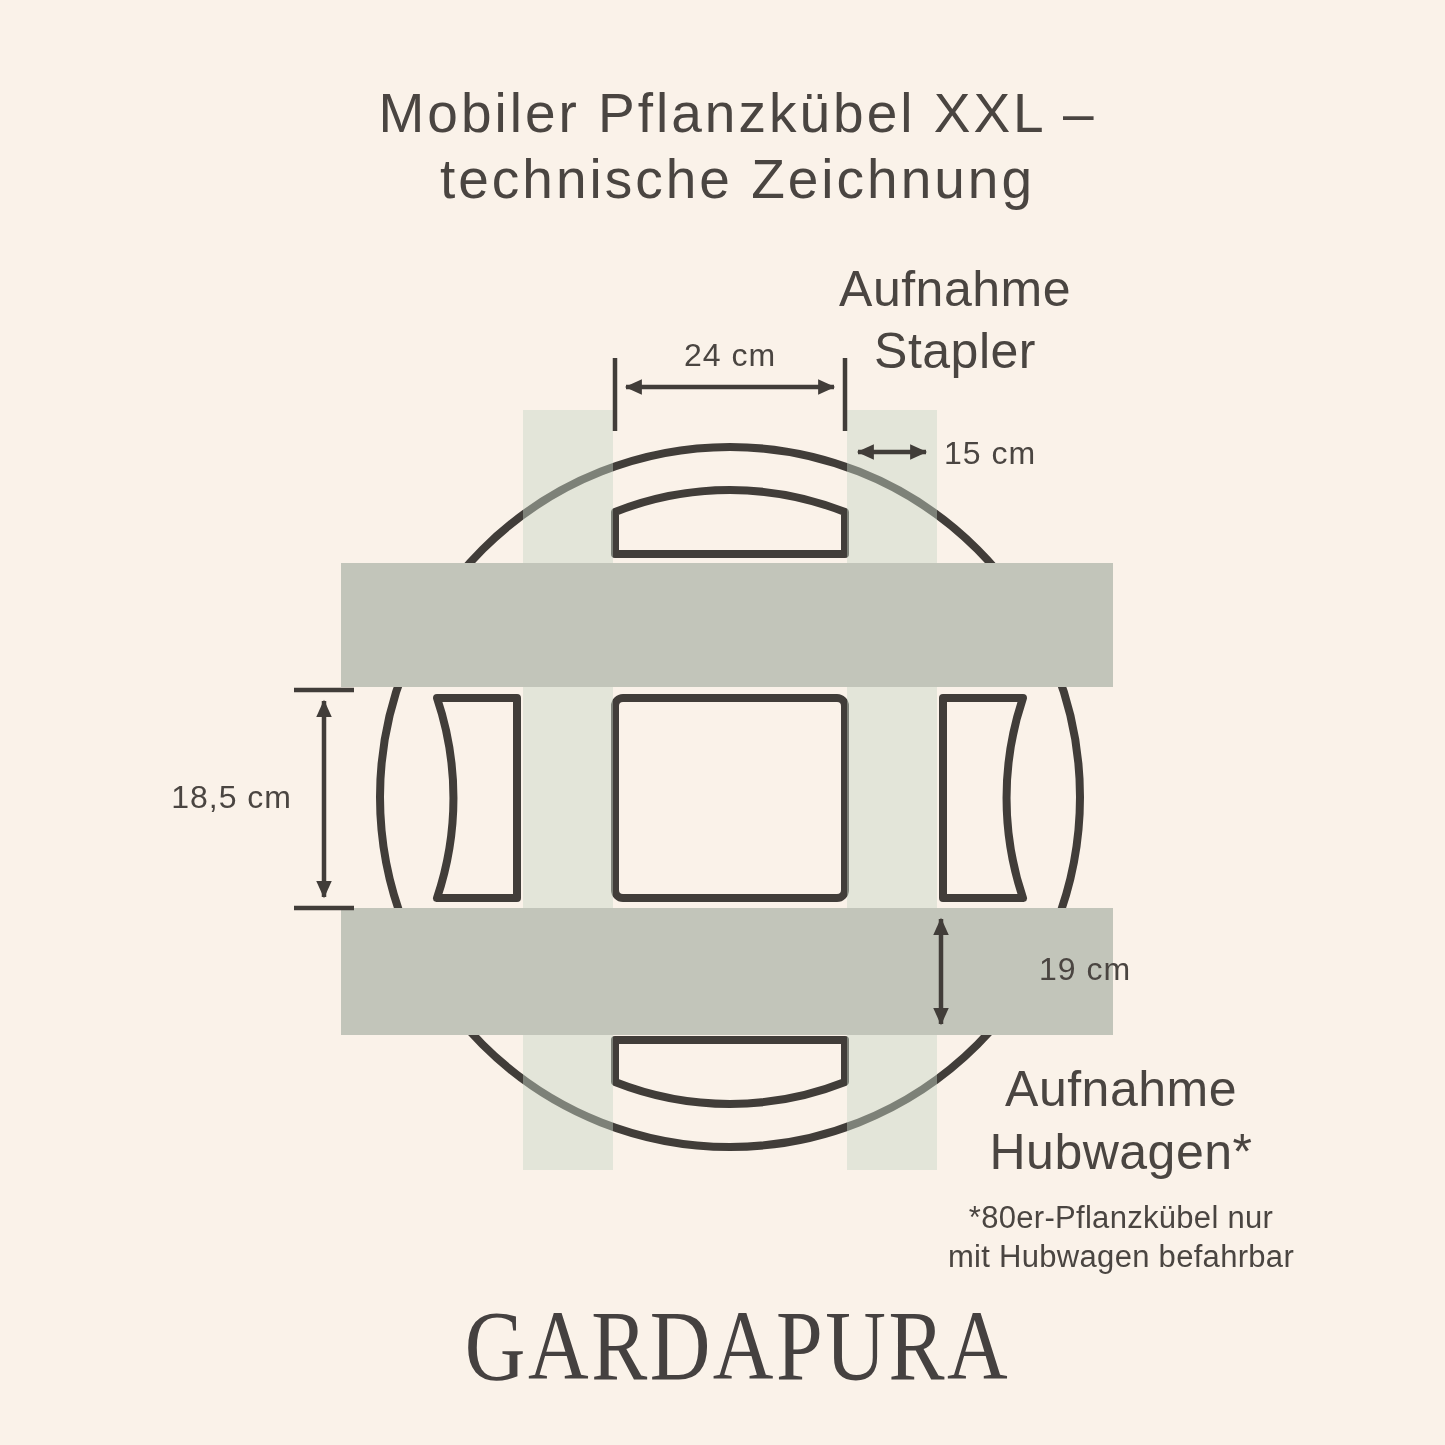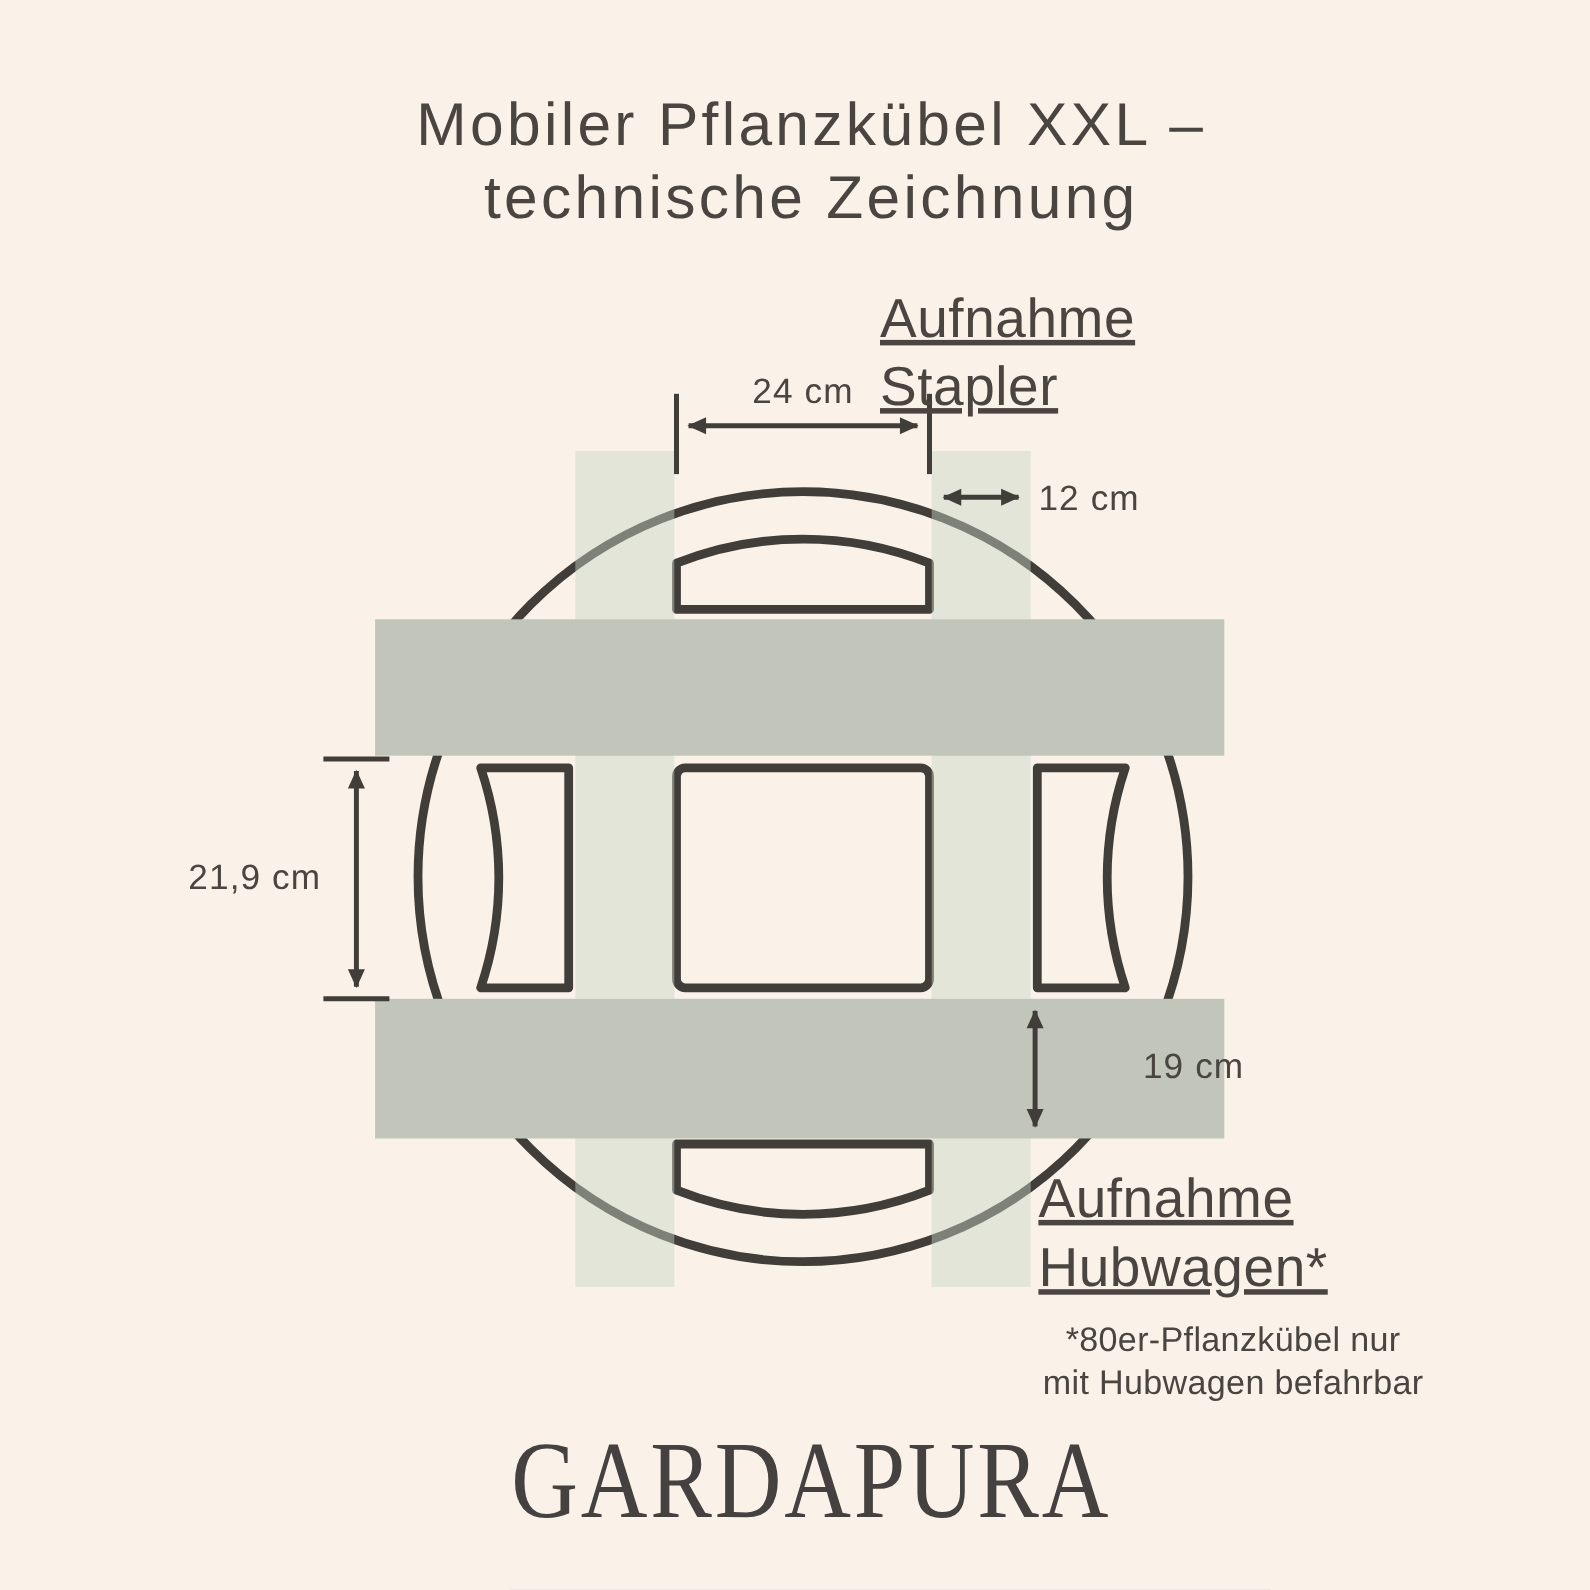--- a/index.html
+++ b/index.html
@@ -45,21 +45,21 @@
     font-size:32px;line-height:50px;
     letter-spacing:1px;color:var(--color-text);
   }
   .dim-24{left:605px;width:250px;top:330px;text-align:center;}
   .dim-12{left:944px;top:428px;}
   .dim-185{left:88px;width:204px;top:772px;text-align:right;}
   .dim-19{left:1003px;top:944px;margin-left:36px;}
 
   .side-label{
     font-size:50px;letter-spacing:0.5px;
-    color:var(--color-text);text-decoration:underline;
+    text-align:center;color:var(--color-text);
   }
   .label-stapler{left:800px;width:310px;top:258px;line-height:62px;}
   .label-hubwagen{left:944px;width:354px;top:1058px;line-height:63px;}
   .footnote{
     left:944px;width:354px;top:1198px;
     font-size:31px;line-height:39px;
     text-align:center;letter-spacing:0.3px;
     color:var(--color-text);
   }
 
@@ -122,22 +122,22 @@
 
       <line class="dim-line" x1="294" y1="690" x2="354" y2="690"></line>
       <line class="dim-line" x1="294" y1="908" x2="354" y2="908"></line>
       <line class="dim-line" x1="324" y1="701" x2="324" y2="897" marker-start="url(#ah)" marker-end="url(#ah)"></line>
 
       <line class="dim-line" x1="941" y1="919" x2="941" y2="1024" marker-start="url(#ah)" marker-end="url(#ah)"></line>
     </g>
   </svg>
 
   <div class="abs dim-label dim-24">24 cm</div>
-  <div class="abs dim-label dim-12">12 cm</div>
-  <div class="abs dim-label dim-185">21,9 cm</div>
+  <div class="abs dim-label dim-12">15 cm</div>
+  <div class="abs dim-label dim-185">18,5 cm</div>
   <div class="abs dim-label dim-19">19 cm</div>
 
   <div class="abs side-label label-stapler multiline">Aufnahme
 Stapler</div>
   <div class="abs side-label label-hubwagen multiline">Aufnahme
 Hubwagen*</div>
   <div class="abs footnote multiline">*80er-Pflanzkübel nur
 mit Hubwagen befahrbar</div>
 
   <div class="abs brand">

